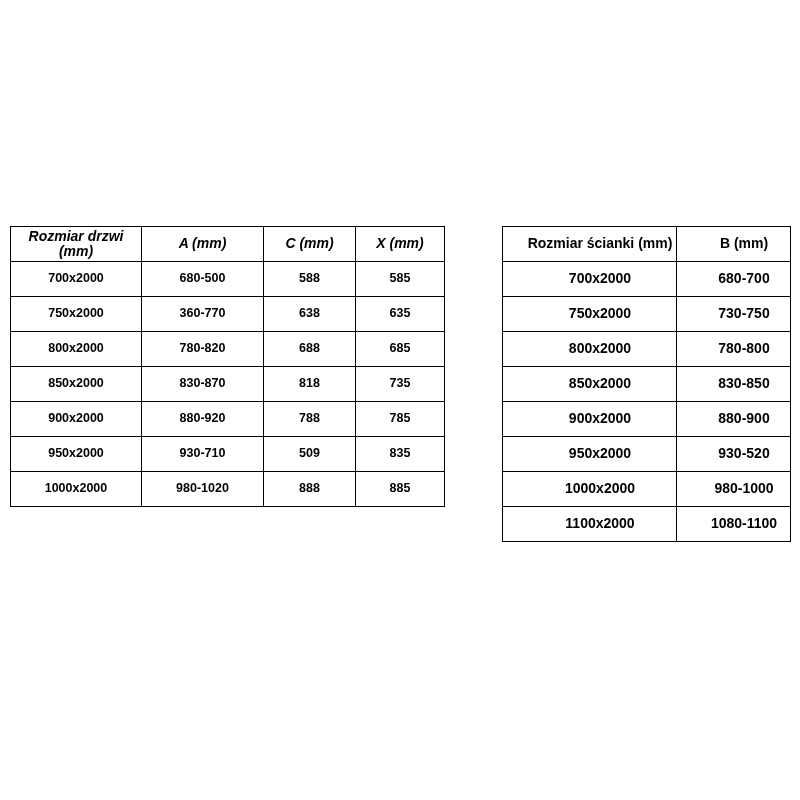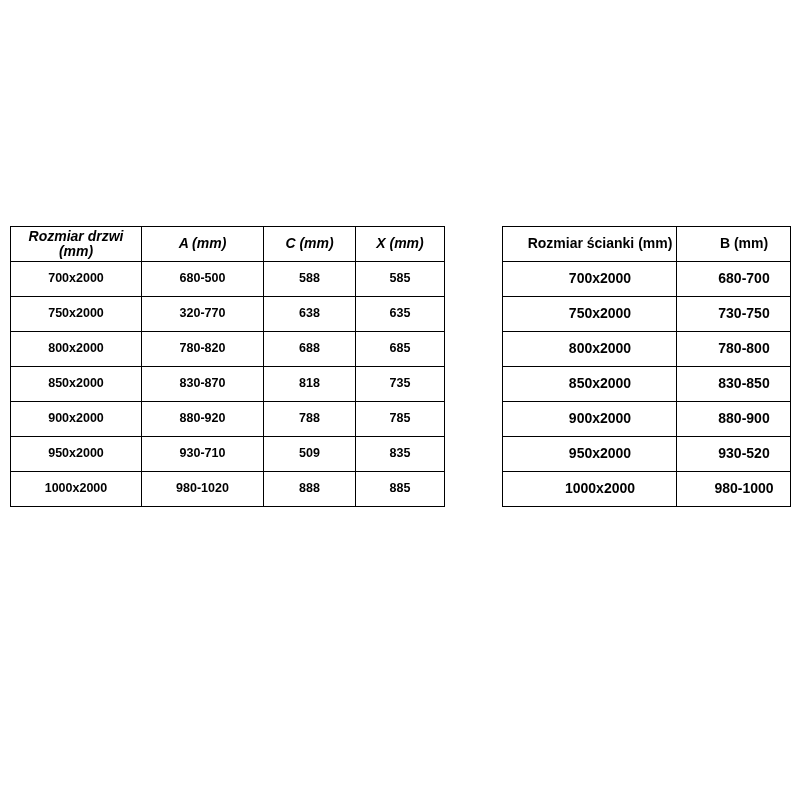--- a/index.html
+++ b/index.html
@@ -85,21 +85,21 @@
         <td>X (mm)</td>
       </tr>
       <tr>
         <td>700x2000</td>
         <td>680-500</td>
         <td>588</td>
         <td>585</td>
       </tr>
       <tr>
         <td>750x2000</td>
-        <td>320-770</td>
+        <td>360-770</td>
         <td>638</td>
         <td>635</td>
       </tr>
       <tr>
         <td>800x2000</td>
         <td>780-820</td>
         <td>688</td>
         <td>685</td>
       </tr>
       <tr>
@@ -160,16 +160,20 @@
         <td>880-900</td>
       </tr>
       <tr>
         <td>950x2000</td>
         <td>930-520</td>
       </tr>
       <tr>
         <td>1000x2000</td>
         <td>980-1000</td>
       </tr>
+      <tr>
+        <td>1100x2000</td>
+        <td>1080-1100</td>
+      </tr>
     </tbody>
   </table>
 
 </div>
 
 </body></html>

